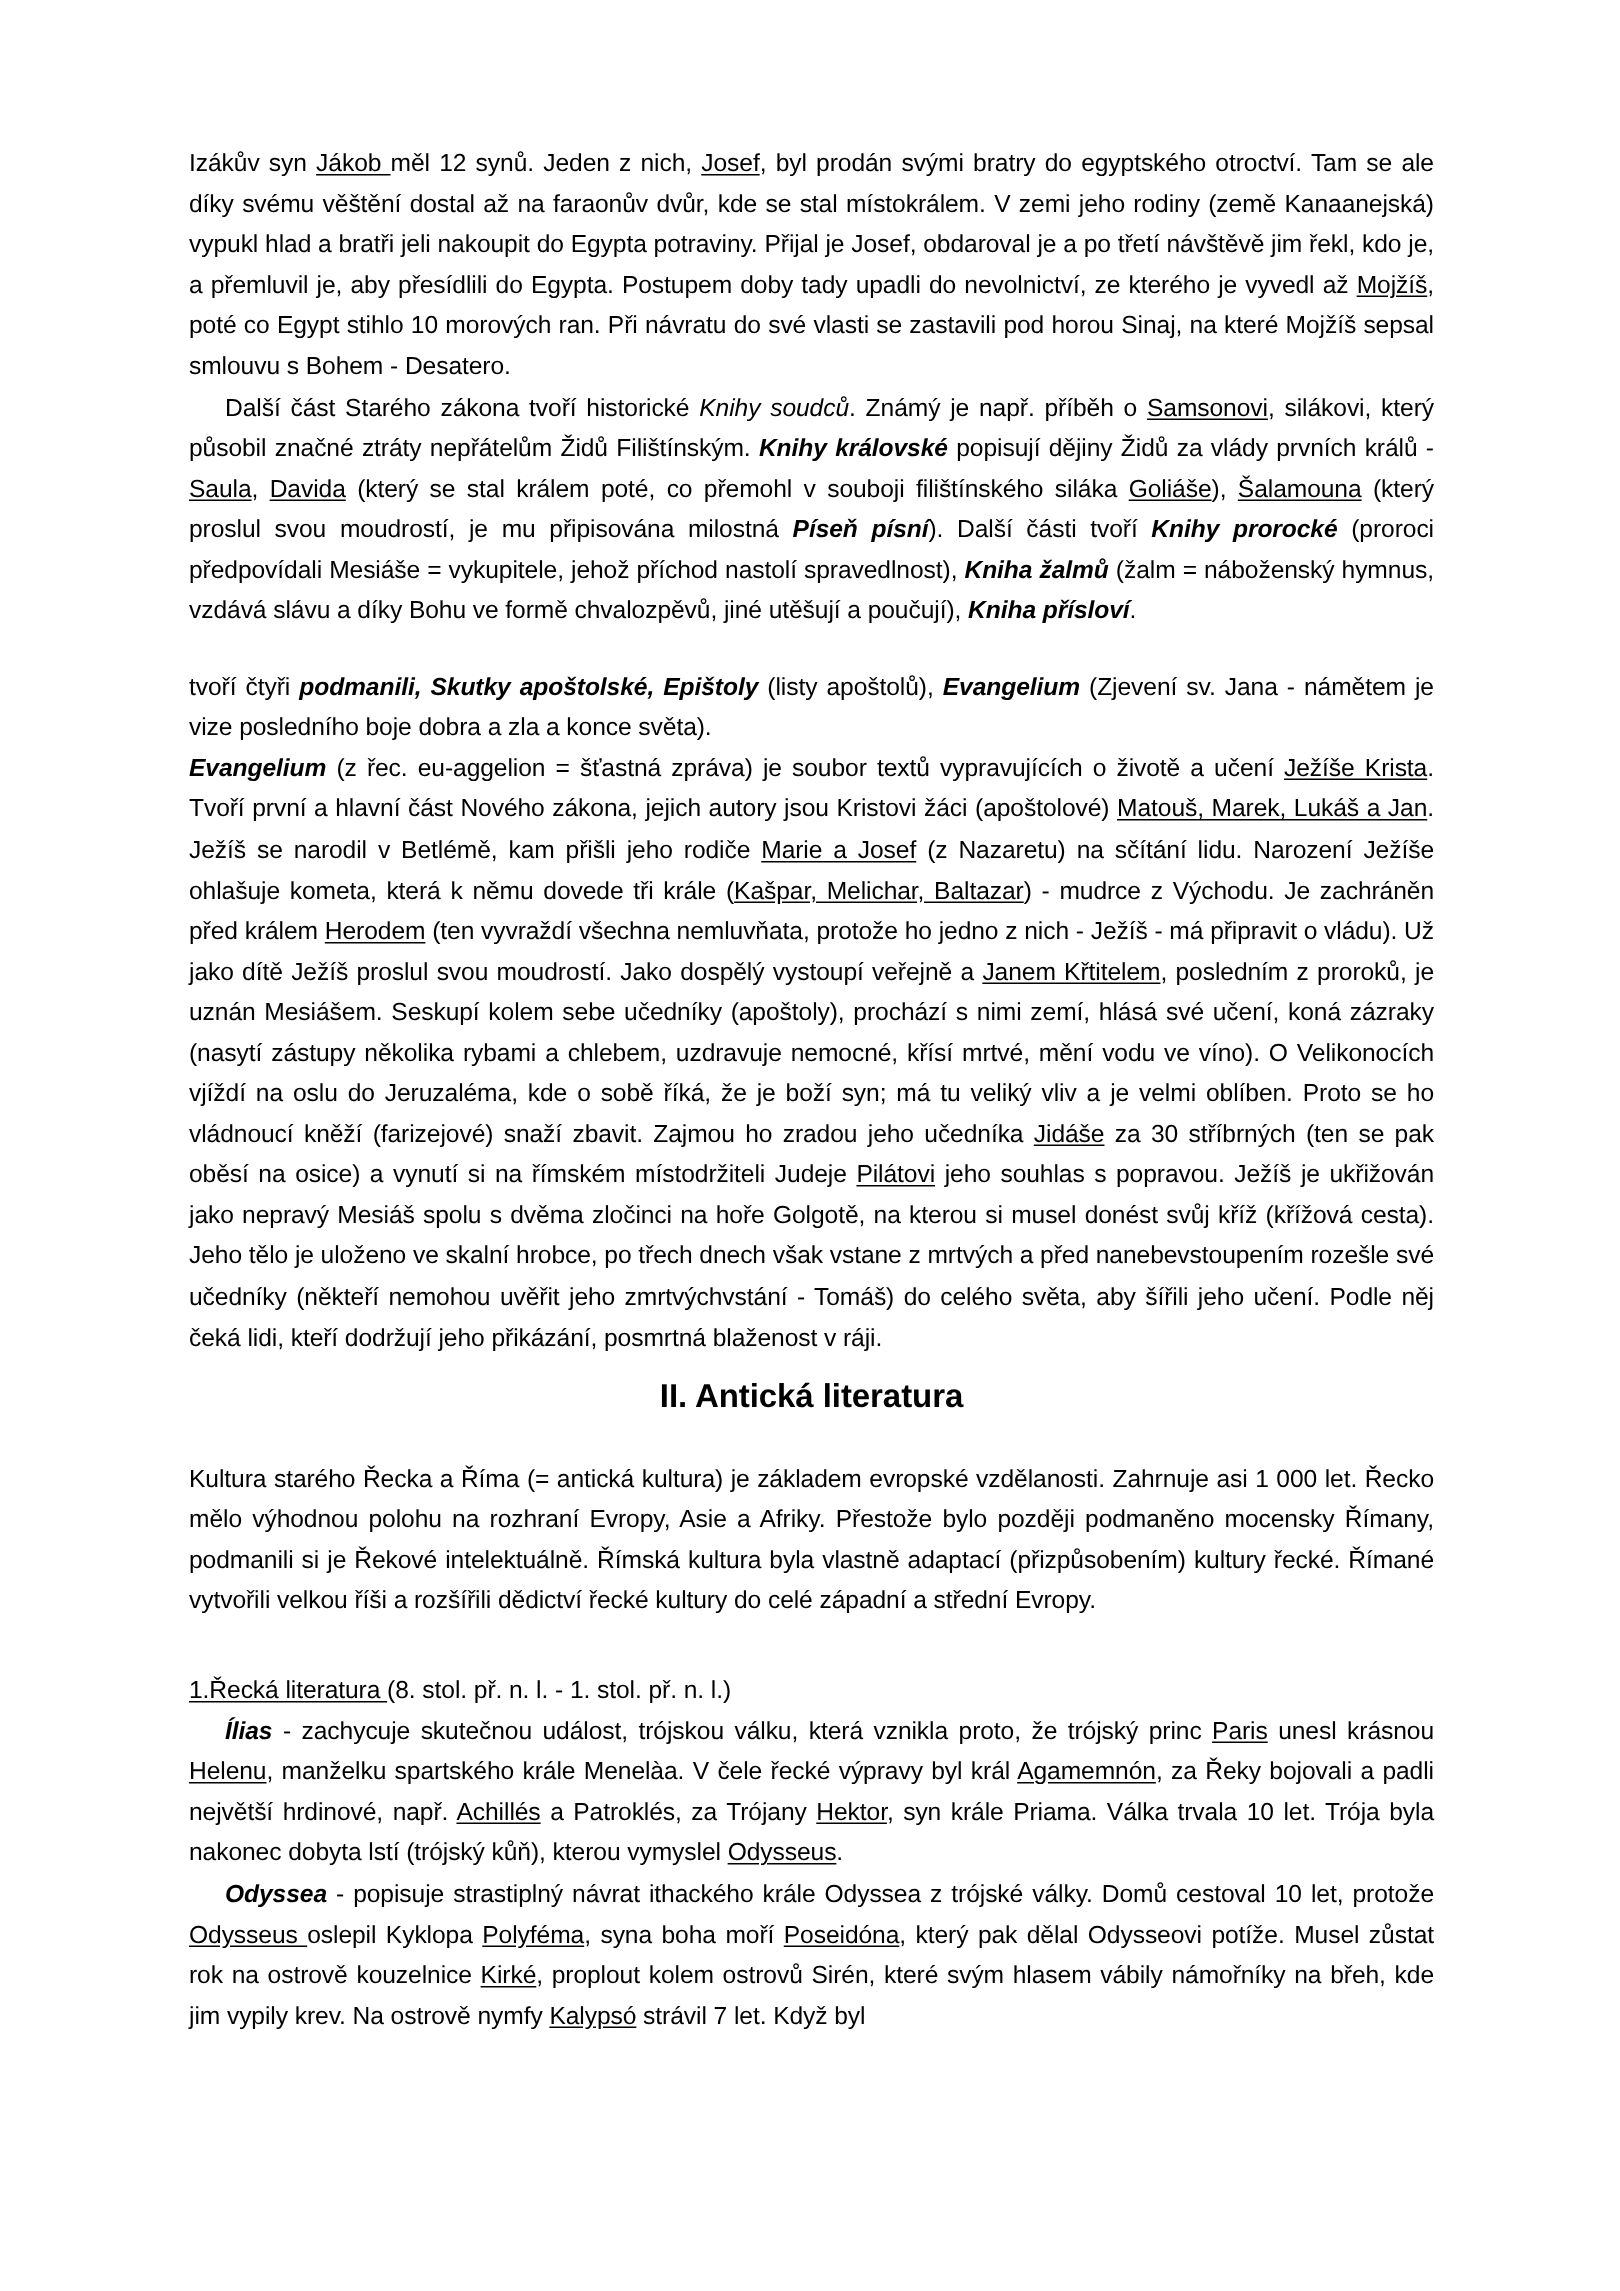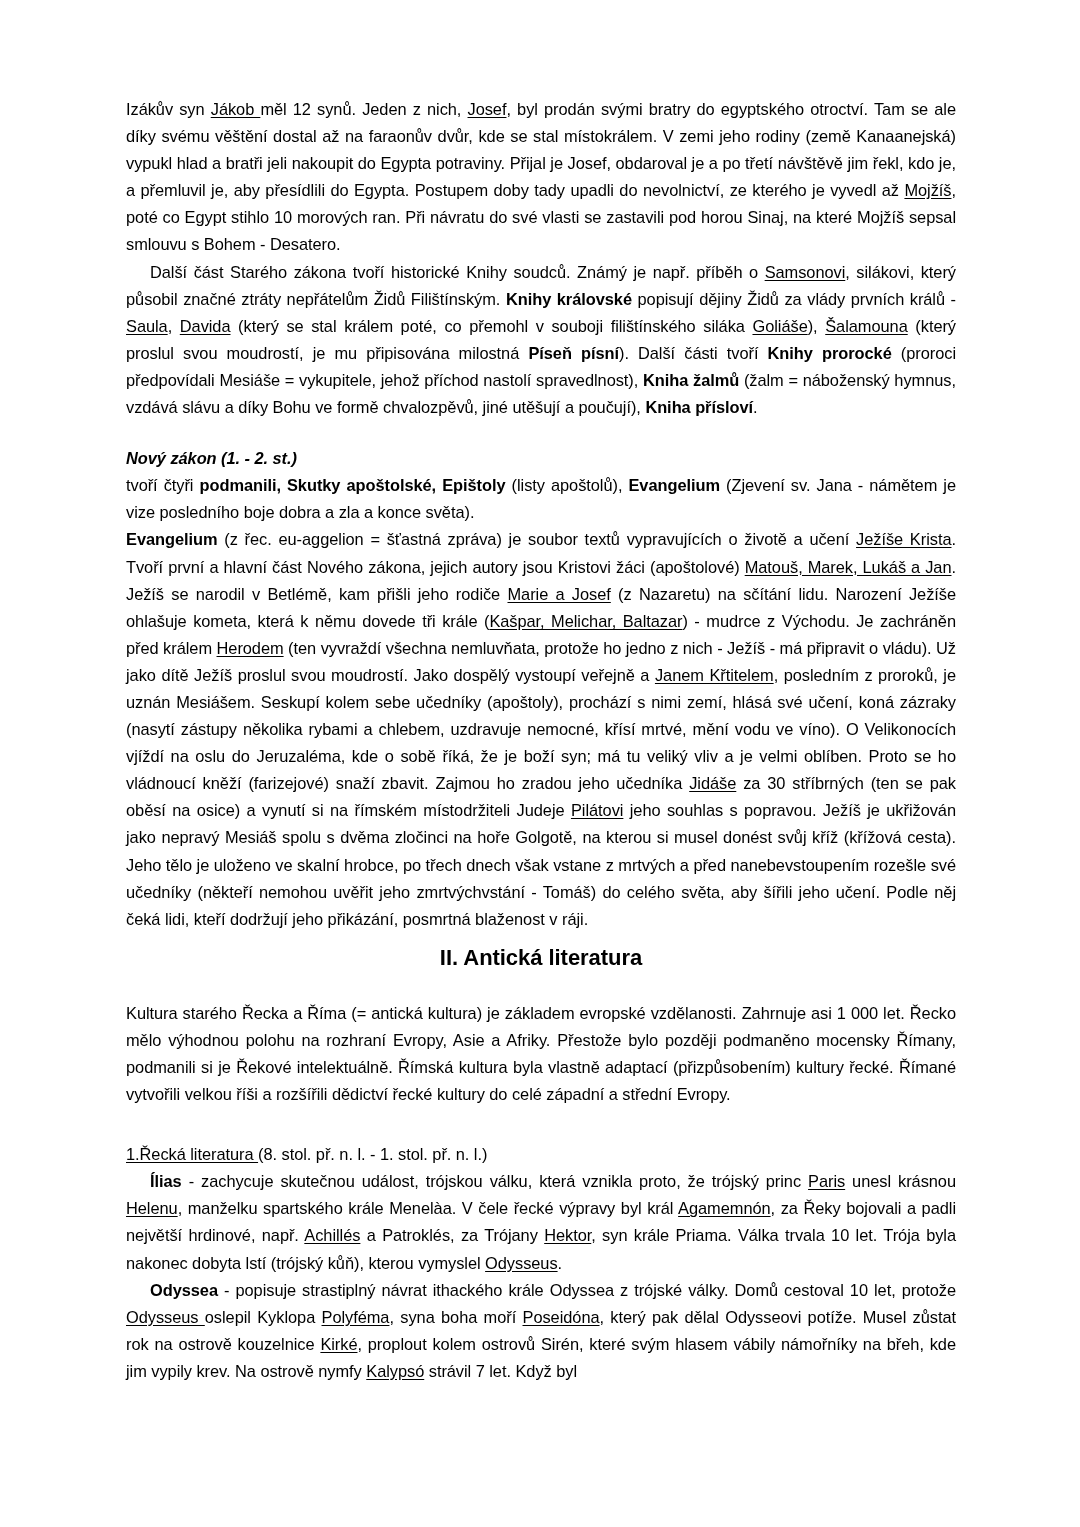--- a/index.html
+++ b/index.html
@@ -30,22 +30,22 @@
     margin: 0;
     font-size: 16.4px;
     line-height: 27.1px;
     text-align: justify;
     text-justify: inter-word;
     hyphens: none;
     letter-spacing: -0.05px;
   }
   p.indent { text-indent: 24px; }
   .b  { font-weight: bold; }
-  .i  { }
-  .bi { font-weight: bold; }
+  .i  { font-style: italic; }
+  .bi { font-weight: bold; font-style: italic; }
   .u  { text-decoration: underline; text-underline-offset: 1.5px; }
 
   h2.center-head {
     margin: 0;
     font-size: 22px;
     line-height: 27px;
     font-weight: bold;
     text-align: center;
     letter-spacing: -0.05px;
   }
@@ -70,21 +70,20 @@
 
 <div class="page">
   <div class="content">
 
     <p class="para">Izákův syn <span class="u">Jákob </span>měl 12 synů. Jeden z nich, <span class="u">Josef</span>, byl prodán svými bratry do egyptského otroctví. Tam se ale díky svému věštění dostal až na faraonův dvůr, kde se stal místokrálem. V zemi jeho rodiny (země Kanaanejská) vypukl hlad a bratři jeli nakoupit do Egypta potraviny. Přijal je Josef, obdaroval je a po třetí návštěvě jim řekl, kdo je, a přemluvil je, aby přesídlili do Egypta. Postupem doby tady upadli do nevolnictví, ze kterého je vyvedl až <span class="u">Mojžíš</span>, poté co Egypt stihlo 10 morových ran. Při návratu do své vlasti se zastavili pod horou Sinaj, na které Mojžíš sepsal smlouvu s Bohem - Desatero.</p>
 
     <p class="para indent">Další část Starého zákona tvoří historické <span class="i">Knihy soudců</span>. Známý je např. příběh o <span class="u">Samsonovi</span>, silákovi, který působil značné ztráty nepřátelům Židů Filištínským. <span class="bi">Knihy královské</span> popisují dějiny Židů za vlády prvních králů - <span class="u">Saula</span>, <span class="u">Davida</span> (který se stal králem poté, co přemohl v souboji filištínského siláka <span class="u">Goliáše</span>), <span class="u">Šalamouna</span> (který proslul svou moudrostí, je mu připisována milostná <span class="bi">Píseň písní</span>). Další části tvoří <span class="bi">Knihy prorocké</span> (proroci předpovídali Mesiáše = vykupitele, jehož příchod nastolí spravedlnost), <span class="bi">Kniha žalmů</span> (žalm = náboženský hymnus, vzdává slávu a díky Bohu ve formě chvalozpěvů, jiné utěšují a poučují), <span class="bi">Kniha přísloví</span>.</p>
 
     <div class="gap-md"></div>
 
-    <h3 class="sub-head"><span class="bi">Nový zákon (1. - 2. st.)</span></h3>
 
     <p class="para">tvoří čtyři <span class="bi">podmanili, Skutky apoštolské, Epištoly</span> (listy apoštolů), <span class="bi">Evangelium</span> (Zjevení sv. Jana - námětem je vize posledního boje dobra a zla a konce světa).</p>
 
     <p class="para"><span class="bi">Evangelium</span> (z řec. eu-aggelion = šťastná zpráva) je soubor textů vypravujících o životě a učení <span class="u">Ježíše Krista</span>. Tvoří první a hlavní část Nového zákona, jejich autory jsou Kristovi žáci (apoštolové) <span class="u">Matouš, Marek, Lukáš a Jan</span>. Ježíš se narodil v Betlémě, kam přišli jeho rodiče <span class="u">Marie a Josef</span> (z Nazaretu) na sčítání lidu. Narození Ježíše ohlašuje kometa, která k němu dovede tři krále (<span class="u">Kašpar, Melichar, Baltazar</span>) - mudrce z Východu. Je zachráněn před králem <span class="u">Herodem</span> (ten vyvraždí všechna nemluvňata, protože ho jedno z nich - Ježíš - má připravit o vládu). Už jako dítě Ježíš proslul svou moudrostí. Jako dospělý vystoupí veřejně a <span class="u">Janem Křtitelem</span>, posledním z proroků, je uznán Mesiášem. Seskupí kolem sebe učedníky (apoštoly), prochází s nimi zemí, hlásá své učení, koná zázraky (nasytí zástupy několika rybami a chlebem, uzdravuje nemocné, křísí mrtvé, mění vodu ve víno). O Velikonocích vjíždí na oslu do Jeruzaléma, kde o sobě říká, že je boží syn; má tu veliký vliv a je velmi oblíben. Proto se ho vládnoucí kněží (farizejové) snaží zbavit. Zajmou ho zradou jeho učedníka <span class="u">Jidáše</span> za 30 stříbrných (ten se pak oběsí na osice) a vynutí si na římském místodržiteli Judeje <span class="u">Pilátovi</span> jeho souhlas s popravou. Ježíš je ukřižován jako nepravý Mesiáš spolu s dvěma zločinci na hoře Golgotě, na kterou si musel donést svůj kříž (křížová cesta). Jeho tělo je uloženo ve skalní hrobce, po třech dnech však vstane z mrtvých a před nanebevstoupením rozešle své učedníky (někteří nemohou uvěřit jeho zmrtvýchvstání - Tomáš) do celého světa, aby šířili jeho učení. Podle něj čeká lidi, kteří dodržují jeho přikázání, posmrtná blaženost v ráji.</p>
 
     <div class="gap-sm"></div>
 
     <h2 class="center-head">II. Antická literatura</h2>
 
     <div class="gap-lg"></div>

